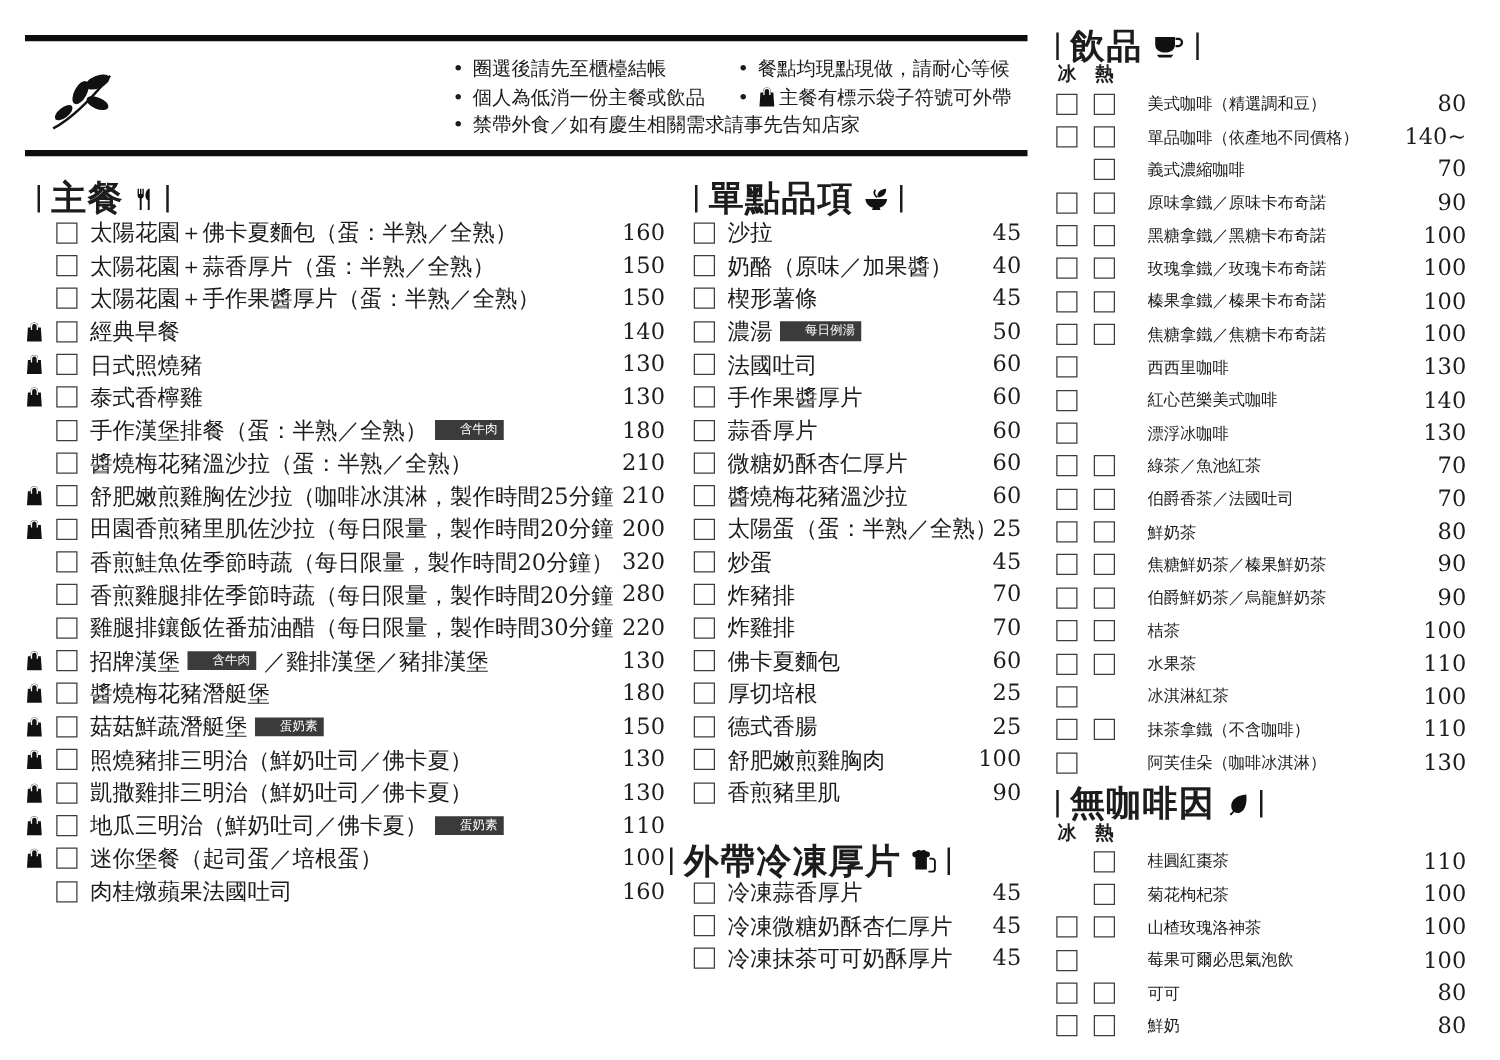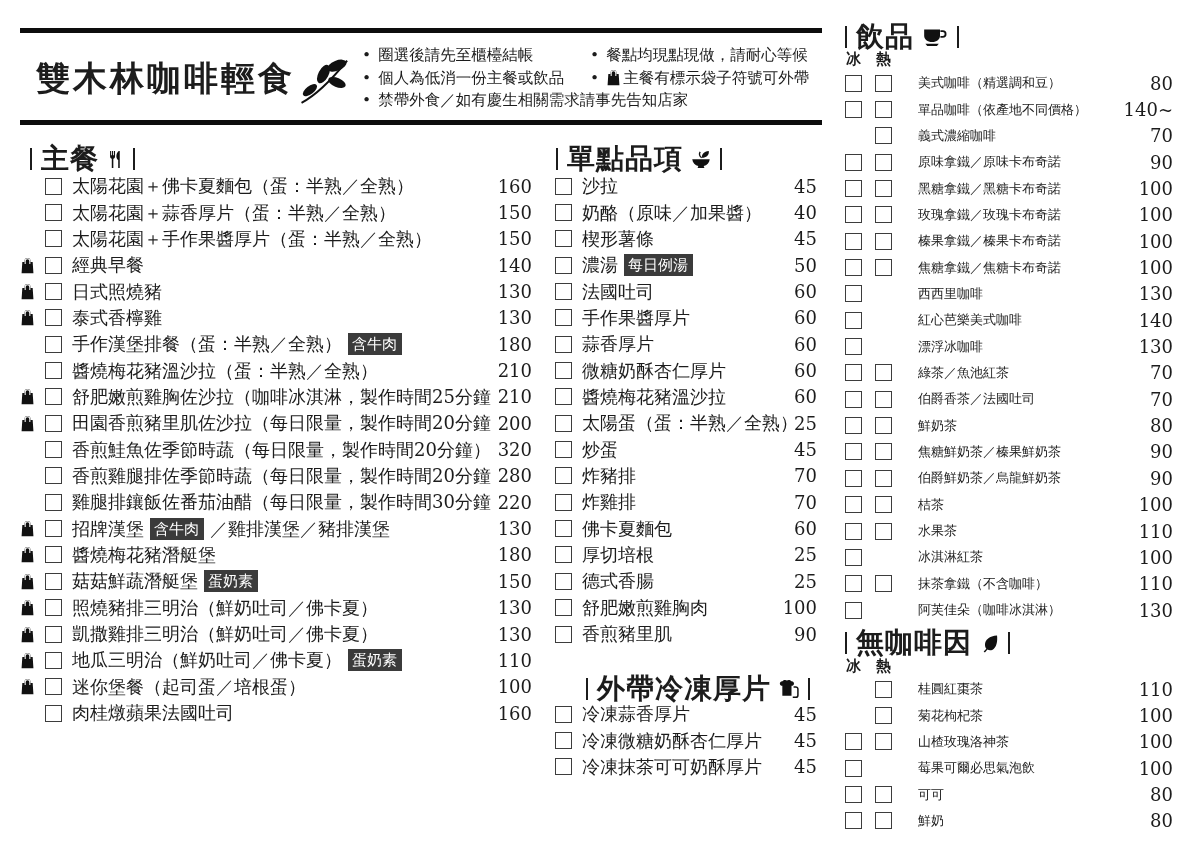--- a/index.html
+++ b/index.html
@@ -30,33 +30,32 @@
 
   .list{position:absolute;display:flex;flex-direction:column;}
   .row{display:flex;align-items:center;height:26.35px;}
   .cb{display:inline-block;width:17px;height:17px;box-sizing:border-box;
       border:1.5px solid #3d3d3d;background:#fff;flex:0 0 auto;}
   .bagslot{display:inline-flex;align-items:center;width:25px;flex:0 0 auto;}
   .cbslot{display:inline-flex;align-items:center;width:30px;flex:0 0 auto;}
   .iname{font-size:18px;white-space:nowrap;overflow:hidden;margin-left:10px;display:flex;align-items:center;}
   .list-drinks .iname,.list-decaf .iname{margin-left:13px;font-size:13px;}
   .price{margin-left:auto;font-size:18px;padding-left:6px;flex:0 0 auto;}
-  .badge{display:inline-block;background:#3b3b3b;color:#fff;font-size:15px;line-height:1.25;
-         padding:2px 5px 1px 4px;margin:0 6px;white-space:nowrap;font-weight:500;}
+  .badge{display:inline-block;background:#3b3b3b;color:#fff;font-size:10px;line-height:1.25;
+         padding:2px 5px 1px 20px;margin:0 6px;white-space:nowrap;font-weight:500;}
 </style>
 </head>
 <body>
 
 <div class="page">
 
   <div class="rule rule-top"></div>
   <div class="rule rule-mid"></div>
 
   <div class="brand">
-    <span class="brand-title">雙木林咖啡輕食</span>
     <span class="brand-logo"><svg width="54" height="52" viewBox="0 0 64 60">
           <path d="M3 57 C 20 48, 36 33, 57 7" stroke="#111" stroke-width="2.4" fill="none"></path>
           <g fill="#111">
             <ellipse cx="13" cy="42" rx="10" ry="4.8" transform="rotate(-38 13 42)"></ellipse>
             <ellipse cx="29" cy="23" rx="12" ry="6" transform="rotate(-62 29 23)"></ellipse>
             <ellipse cx="45" cy="13" rx="12" ry="6" transform="rotate(-22 45 13)"></ellipse>
             <ellipse cx="45" cy="33" rx="11" ry="5.4" transform="rotate(22 45 33)"></ellipse>
           </g>
         </svg></span>
   </div>
@@ -394,21 +393,21 @@
         <span class="iname">舒肥嫩煎雞胸肉</span>
         <span class="price">100</span>
       </div>
       <div class="row">
         <span class="cb"></span>
         <span class="iname">香煎豬里肌</span>
         <span class="price">90</span>
       </div>
     </div>
 
-  <div class="sec-h" style="left:586px;top:670px;text-align:center;">
+  <div class="sec-h" style="left:536px;top:670px;text-align:center;">
     <span class="vbar"></span>
     <span class="t">外帶冷凍厚片</span>
     <span class="ic">
         <svg width="20" height="20" viewBox="0 0 24 24">
           <path d="M4 8.2C2.3 8.2 1 7 1 5.4 1 3.7 2.5 2.4 4.2 2.7 5.3 1 8 .6 9.5 1.8 11 .6 13.7 1 14.8 2.7c1.7-.3 3.2 1 3.2 2.7 0 1.6-1.3 2.8-3 2.8V20H4V8.2z" fill="#111"></path>
           <path d="M17.5 9.5h2.6a2.6 2.6 0 0 1 2.6 2.6v7.3a2.6 2.6 0 0 1-2.6 2.6h-3.6" fill="none" stroke="#111" stroke-width="1.8"></path>
         </svg>
       </span>
     <span class="vbar"></span>
   </div>

